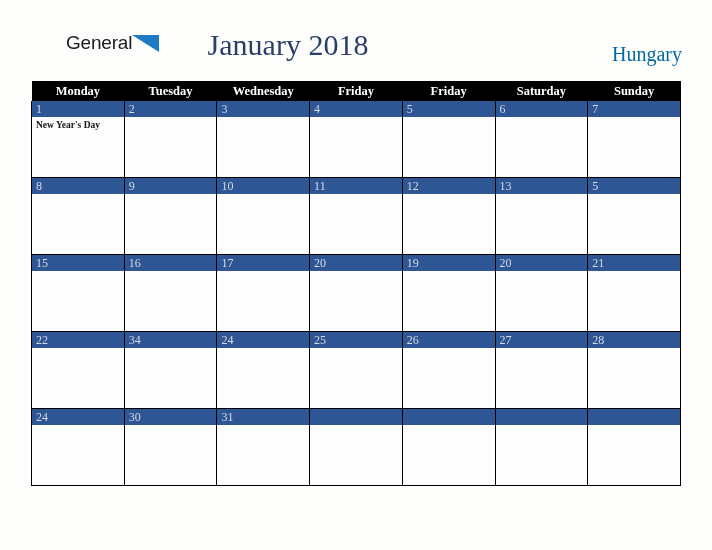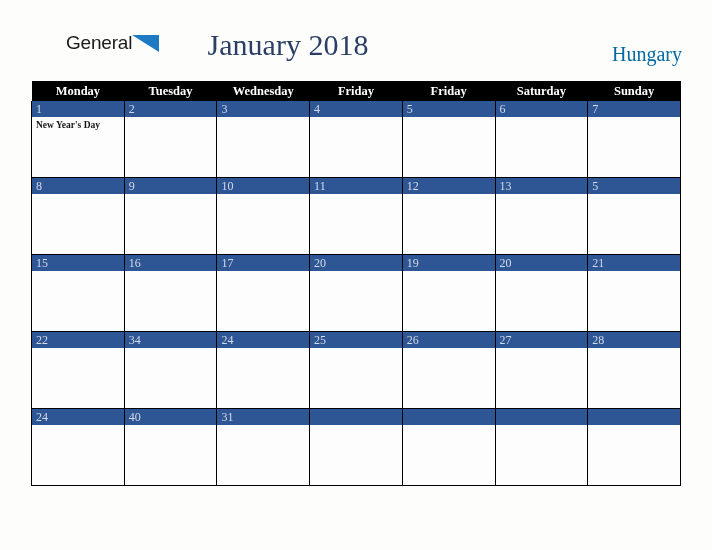--- a/index.html
+++ b/index.html
@@ -370,21 +370,21 @@
       </tr>
       <tr class="week-row">
         <td>
           <div class="daycell-inner">
             <span class="date-bar">24</span>
             <span class="holiday-list"></span>
           </div>
         </td>
         <td>
           <div class="daycell-inner">
-            <span class="date-bar">40</span>
+            <span class="date-bar">30</span>
             <span class="holiday-list"></span>
           </div>
         </td>
         <td>
           <div class="daycell-inner">
             <span class="date-bar">31</span>
             <span class="holiday-list"></span>
           </div>
         </td>
         <td>

